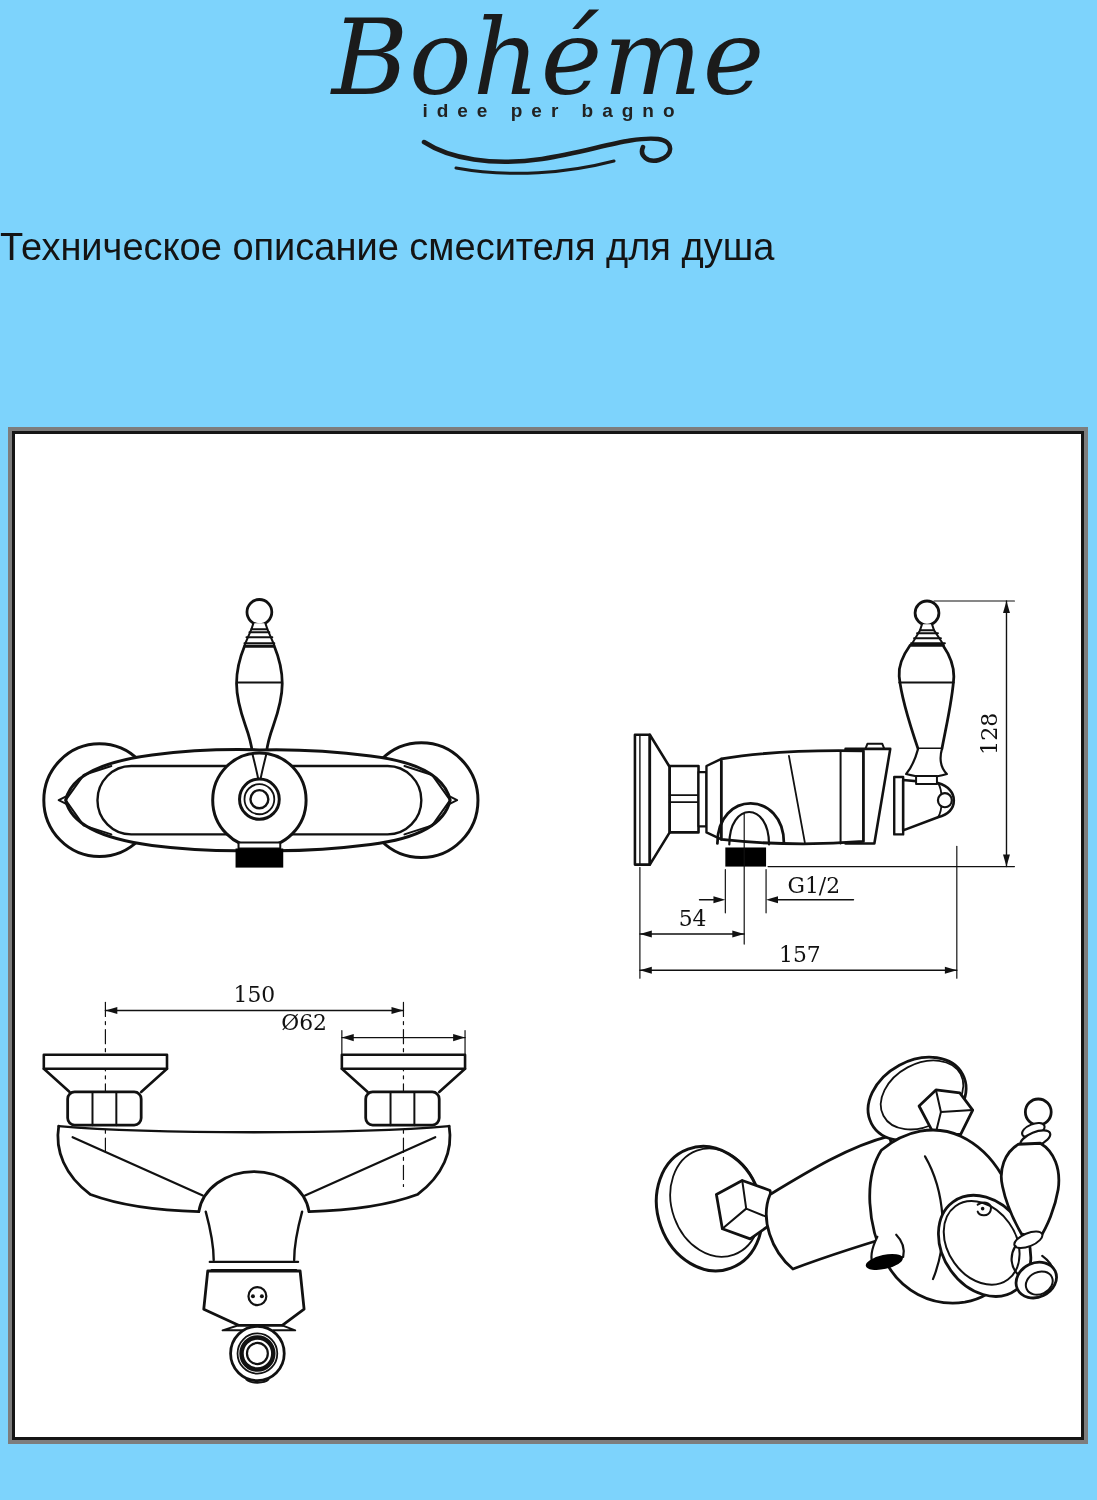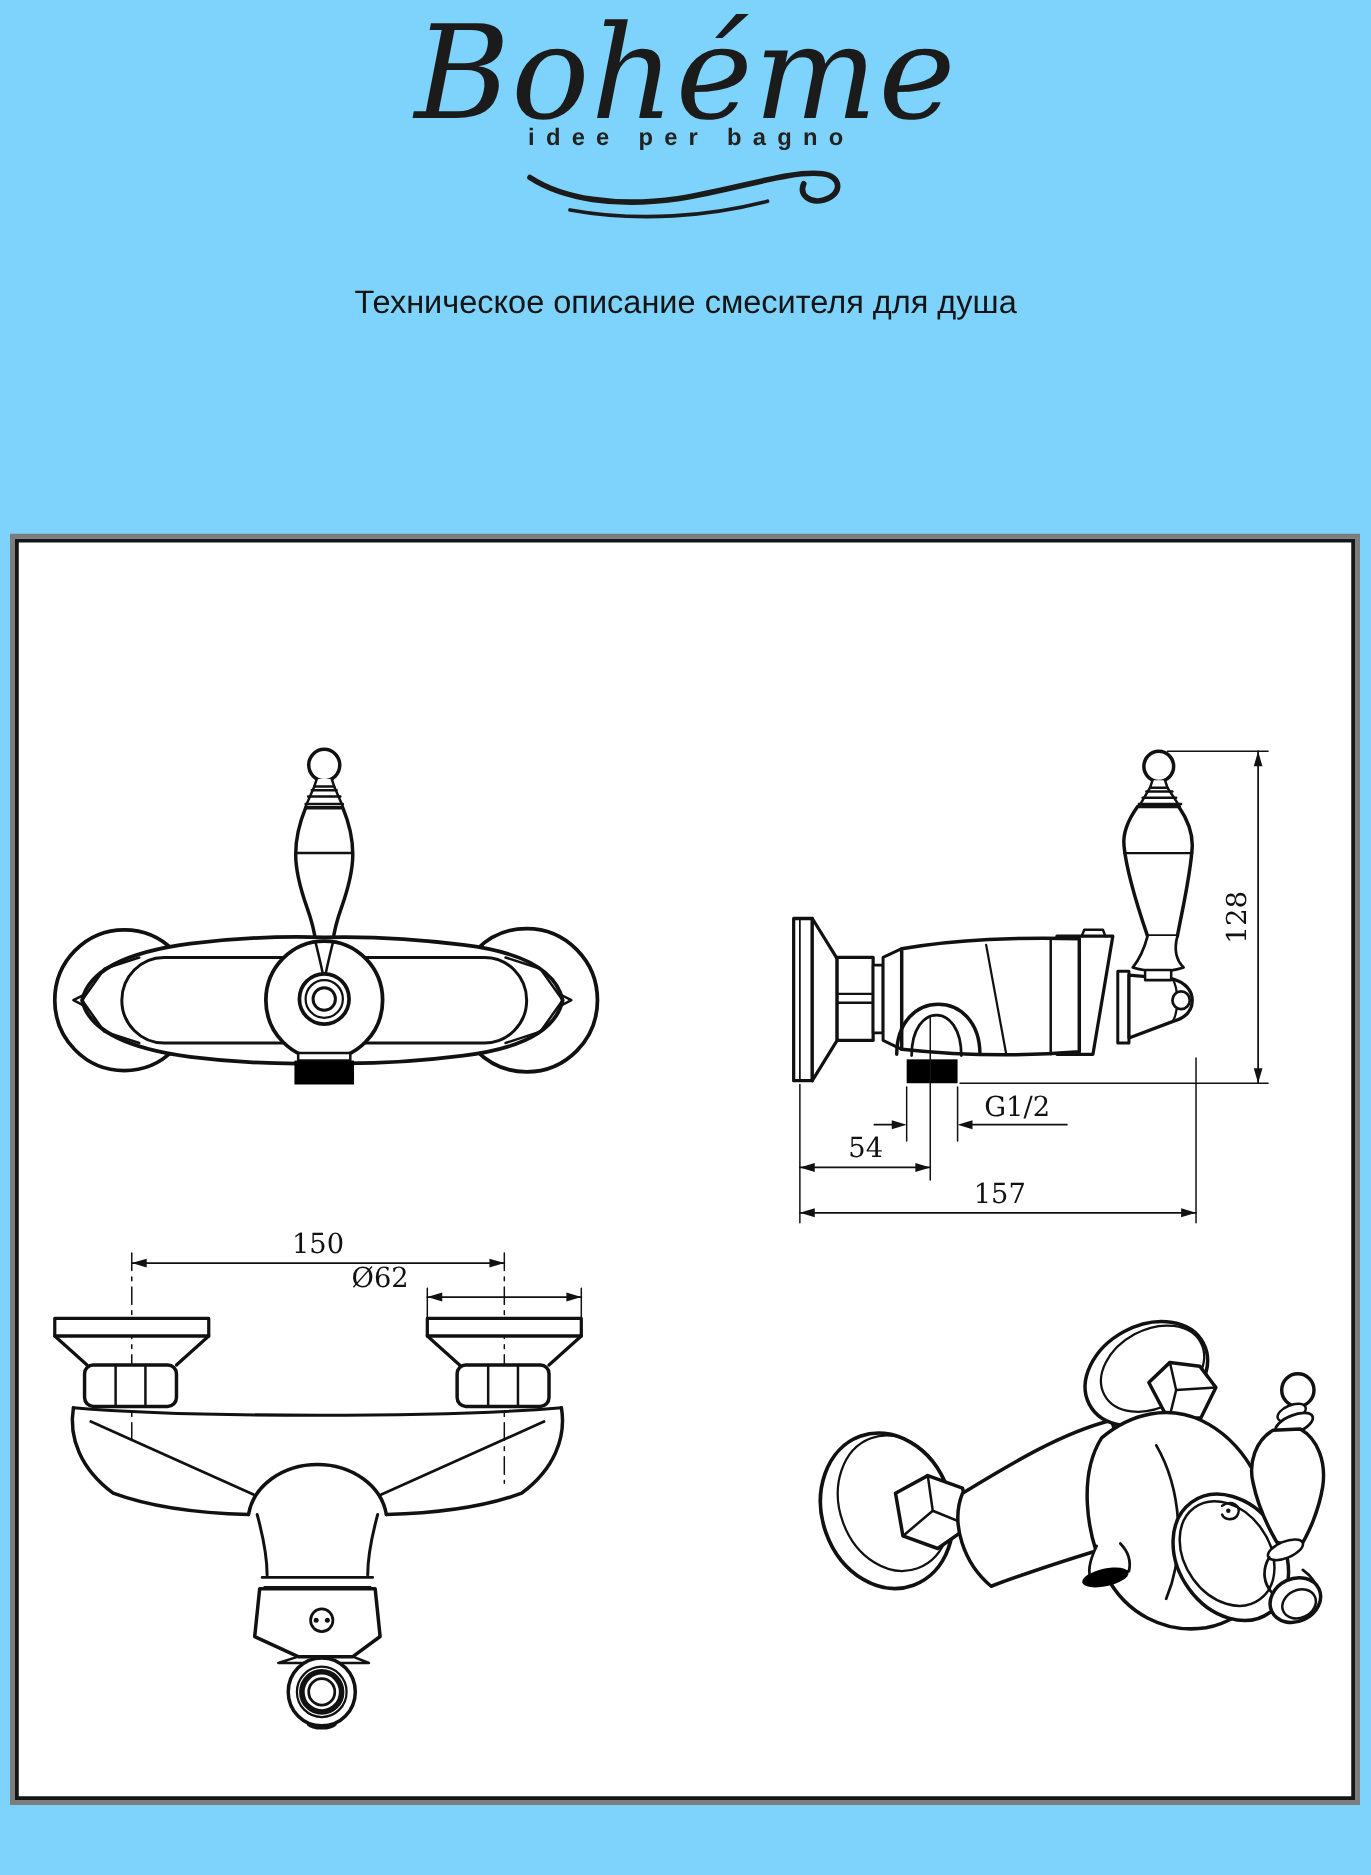--- a/index.html
+++ b/index.html
@@ -4,21 +4,21 @@
 <style>
   html,body{margin:0;padding:0;background:#fff}
   .page{position:relative;width:1097px;height:1500px;background:#7dd3fc;overflow:hidden;
         font-family:"Liberation Sans",sans-serif;color:#161616}
   
   .logo{position:absolute;top:0;left:0;width:100%;text-align:center;color:#1b1b1b}
   .brand{font-family:"DejaVu Serif",serif;font-style:italic;font-size:104px;line-height:1.12;letter-spacing:1px}
   .tagline{font-size:19px;font-weight:700;letter-spacing:9px;padding-left:9px;margin-top:-16px;color:#222}
   .swirl{margin-top:4px;margin-left:14px}
   
-  .title-line{position:absolute;left:0;width:100%;text-align:center;font-size:26px;color:#141414}
+  .title-line{position:absolute;left:0;width:100%;font-size:38px;color:#141414}
   .t1{top:226px}
   .t2{top:293px}
   
   .box{position:absolute;left:12px;top:431px;width:1066px;height:1003px;background:#fff;
        border:3px solid #151515;outline:4px solid #7d7d7d}
   .box svg{display:block;width:100%;height:100%}
   .dim-text{font-family:"DejaVu Serif",serif;font-size:22px;fill:#111;stroke:none}
 </style>
 </head>
 <body>

